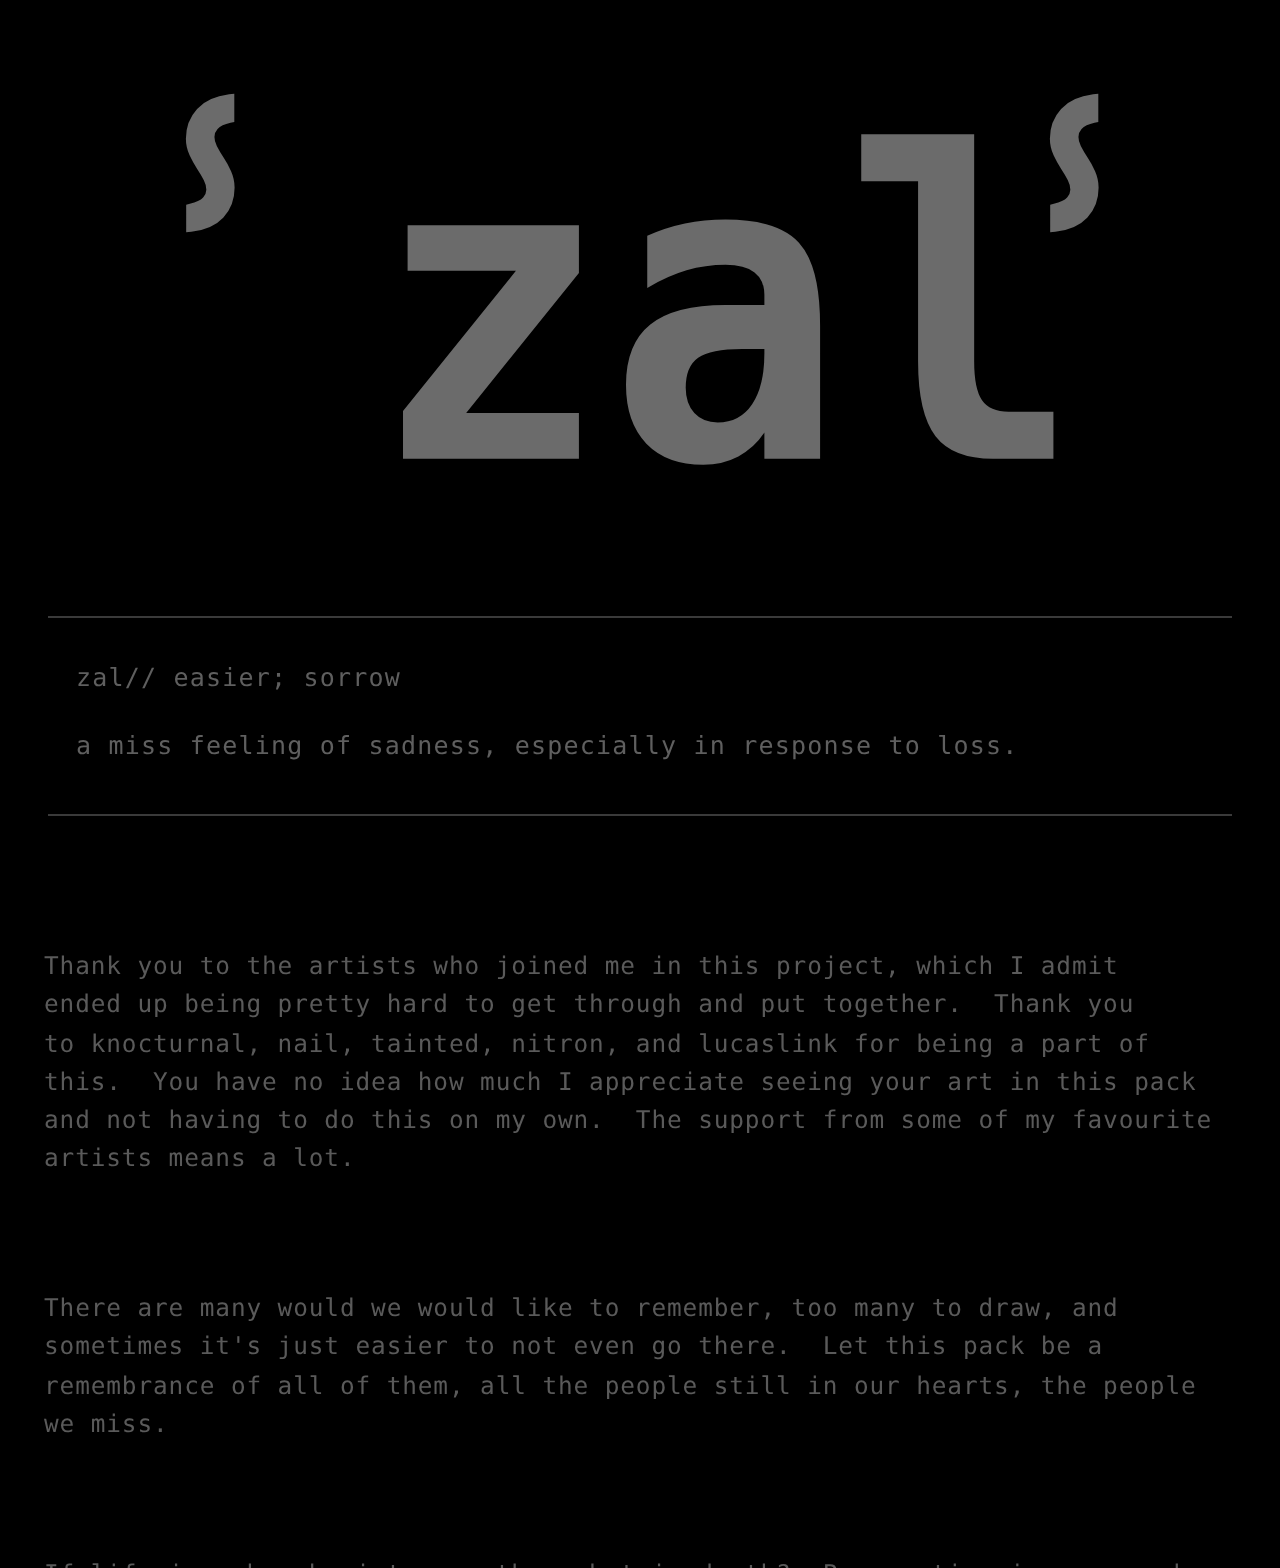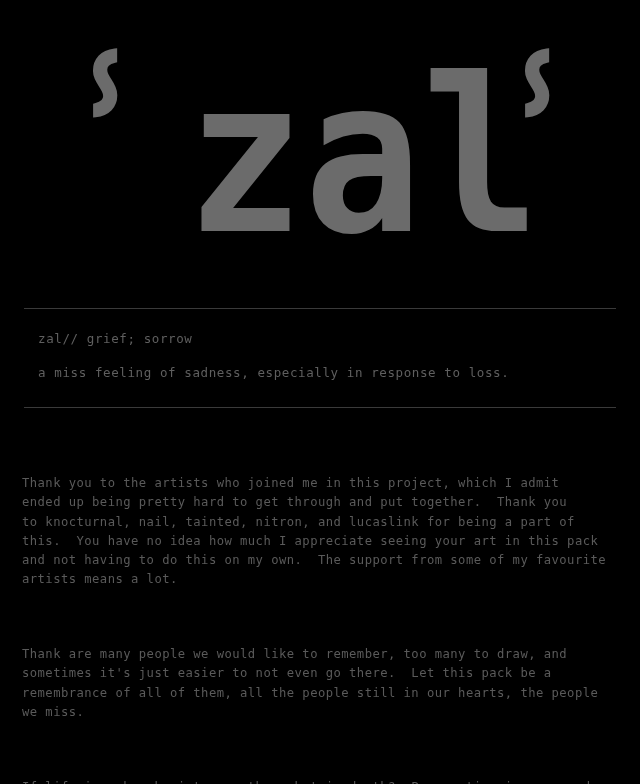--- a/index.html
+++ b/index.html
@@ -108,34 +108,34 @@
 
   <div class="title-art">
     <span class="glyph ribbon-left">ⸯ</span>
     <span class="glyph word-zal">zal</span>
     <span class="glyph ribbon-right">ⸯ</span>
   </div>
 
   <div class="rule top"></div>
 
   <div class="definition">
-    <div class="term">zal// grief; sorrow</div>
+    <div class="term">zal// easier; sorrow</div>
     <div class="meaning">a miss feeling of sadness, especially in response to loss.</div>
   </div>
 
   <div class="rule bottom"></div>
 
   <div class="body-text">
     <p>Thank you to the artists who joined me in this project, which I admit
 ended up being pretty hard to get through and put together.  Thank you
 to knocturnal, nail, tainted, nitron, and lucaslink for being a part of
 this.  You have no idea how much I appreciate seeing your art in this pack
 and not having to do this on my own.  The support from some of my favourite
 artists means a lot.</p>
-    <p>Thank are many people we would like to remember, too many to draw, and
+    <p>There are many would we would like to remember, too many to draw, and
 sometimes it's just easier to not even go there.  Let this pack be a
 remembrance of all of them, all the people still in our hearts, the people
 we miss.</p>
     <p>If life is a harsh mistress, then what is death?  Perspective is supposed
 to help us make sense of these questions, but in the end all that seems
 to matter is that we were lucky enough to have spent time with our late
 loved ones.</p>
     
   </div>
 

